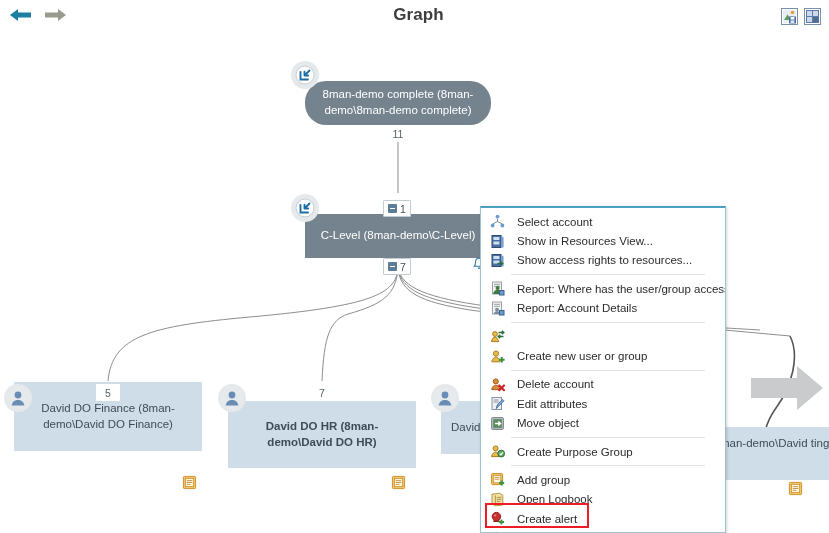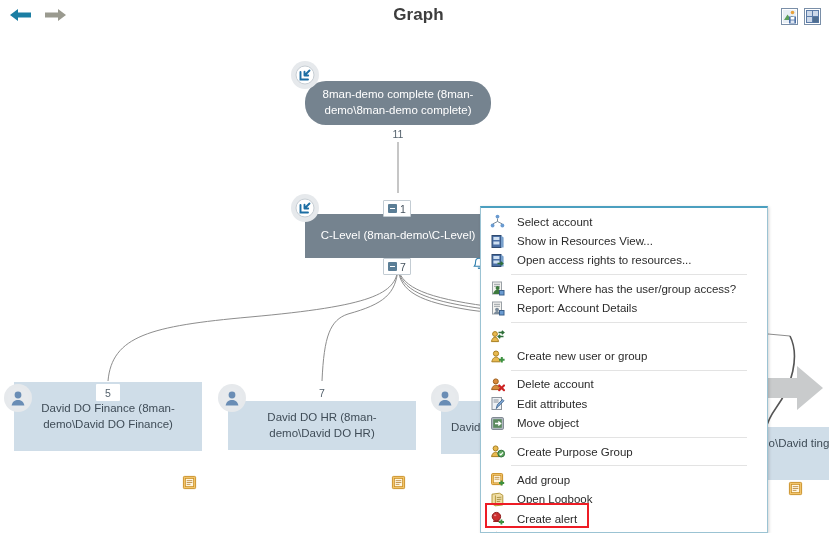--- a/index.html
+++ b/index.html
@@ -157,21 +157,21 @@
     position: absolute;
     right: 6px; top: 330px;
     z-index: 7;
     pointer-events: none;
   }
 
   
   #context-menu {
     position: absolute;
     left: 480px; top: 206px;
-    width: 288px;
+    width: 246px;
     background: #ffffff;
     border: 1px solid #9bc3d3;
     border-top: 2px solid #4b9fbf;
     box-shadow: 1px 1px 3px rgba(0,0,0,.18);
     z-index: 20;
     padding: 4px 12px 0 0;
     box-sizing: border-box;
     overflow: hidden;
     height: 327px;
   }
@@ -321,21 +321,21 @@
     <span>5</span>
   </div>
   <svg class="node-corner-icon" style="position:absolute; left:182px; top:439px;" viewBox="0 0 16 16">
     <rect x="1.5" y="1.5" width="13" height="13" rx="1" fill="#f2c46a" stroke="#c98f26"></rect>
     <rect x="3.6" y="3.6" width="8.8" height="8.8" fill="#fff6e0" stroke="#c98f26" stroke-width=".8"></rect>
     <line x1="5" y1="6" x2="11" y2="6" stroke="#b8863a" stroke-width=".9"></line>
     <line x1="5" y1="8" x2="11" y2="8" stroke="#b8863a" stroke-width=".9"></line>
     <line x1="5" y1="10" x2="9" y2="10" stroke="#b8863a" stroke-width=".9"></line>
   </svg>
 
-  <div class="node light" style="left:228px; top:365px; width:188px; height:49px;">
+  <div class="node light" style="left:228px; top:365px; width:188px; height:67px;font-weight:bold;">
     <span class="node-label">David DO HR (8man-demo\David DO HR)</span>
   </div>
   <div class="node-avatar" style="left:218px; top:348px;">
     <svg width="22" height="22" viewBox="0 0 22 22">
       <circle cx="11" cy="11" r="10.5" fill="#e7eaed"></circle>
       <circle cx="11" cy="8" r="3.4" fill="#6a8db5"></circle>
       <path d="M4.6 18.5 C5.3 14.6 8 12.9 11 12.9 C14 12.9 16.7 14.6 17.4 18.5 Z" fill="#6a8db5"></path>
     </svg>
   </div>
   <div class="count-tab plain" style="left:310px; top:348px;">
@@ -405,21 +405,21 @@
   <div class="menu-item">
     <span class="menu-icon">
       <svg width="15" height="15" viewBox="0 0 15 15">
         <rect x="2" y="1.5" width="9" height="12" fill="#4a6fa5" stroke="#2f4a70"></rect>
         <rect x="3.4" y="3" width="6" height="3" fill="#cfe0f2"></rect>
         <rect x="3.4" y="7.5" width="6" height="3" fill="#cfe0f2"></rect>
         <path d="M11 1.5 L13.6 3.4 L13.6 13.5 L11 13.5 Z" fill="#78a0cc"></path>
         <path d="M7.5 10.5 L12.5 10.5 M10.8 8.8 L12.8 10.5 L10.8 12.3" stroke="#2f6f3a" stroke-width="1.3" fill="none"></path>
       </svg>
     </span>
-    <span class="menu-label">Open access rights to resources...</span>
+    <span class="menu-label">Show access rights to resources...</span>
   </div>
 
   <div class="menu-sep"></div>
 
   <div class="menu-item">
     <span class="menu-icon">
       <svg width="15" height="15" viewBox="0 0 15 15">
         <rect x="2.5" y="1" width="9" height="12" fill="#f3f3f0" stroke="#9aa0a6"></rect>
         <line x1="4" y1="3.3" x2="10" y2="3.3" stroke="#9aa0a6"></line>
         <line x1="4" y1="5.3" x2="10" y2="5.3" stroke="#9aa0a6"></line>

